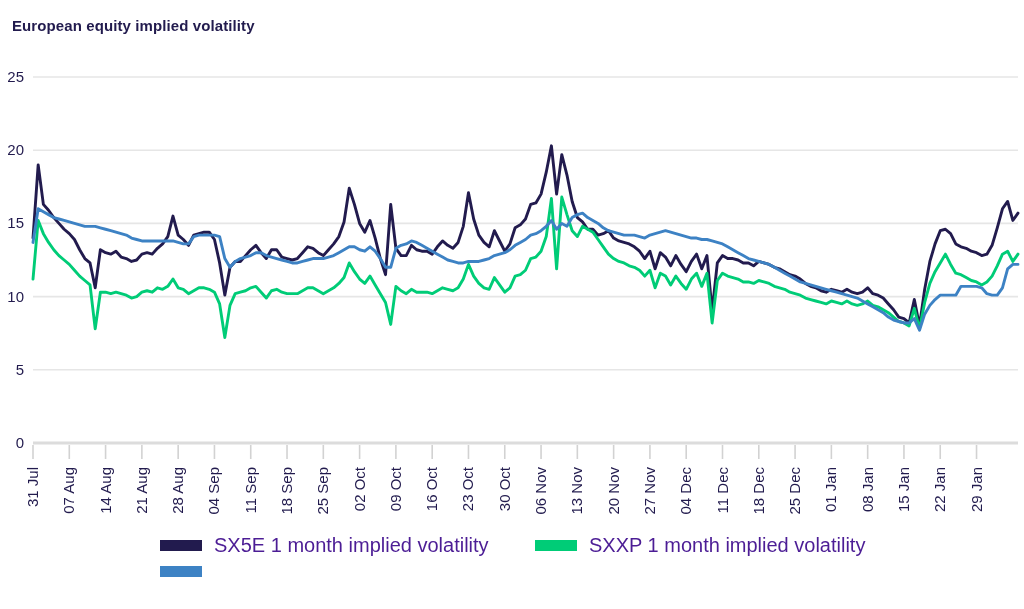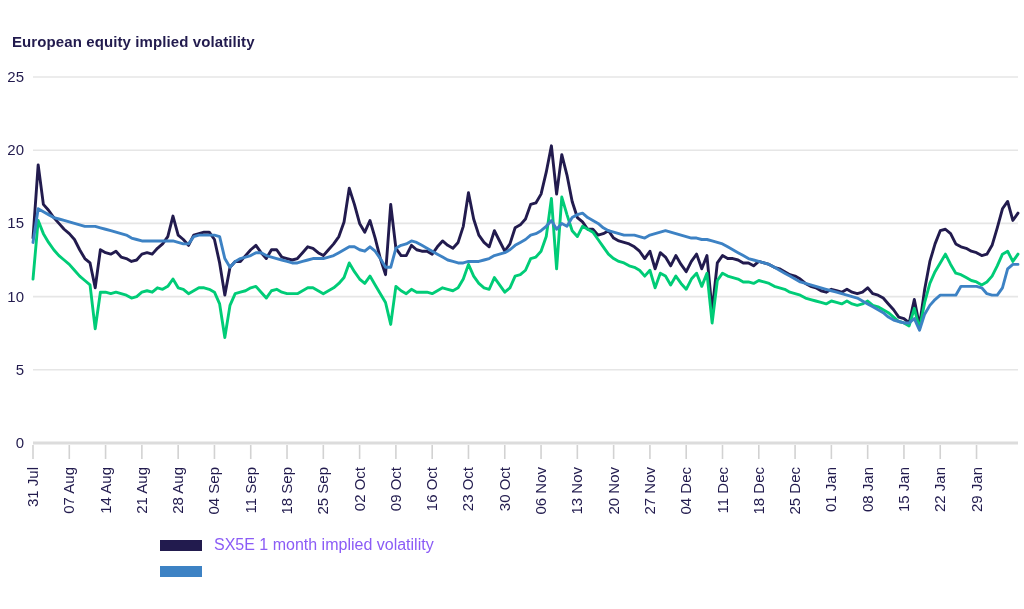--- a/index.html
+++ b/index.html
@@ -18,21 +18,20 @@
   }
   #chart-title {
     position: absolute;
     left: 12px;
     top: 17px;
     font-size: 15px;
     font-weight: bold;
     color: #221b4e;
     letter-spacing: .1px;
     white-space: nowrap;
-    margin-top: 16px;
   }
   #plot-svg {
     position: absolute;
     left: 0;
     top: 0;
   }
   .ylabel {
     font-family: "Liberation Sans", sans-serif;
     font-size: 15px;
     fill: #221b4e;
@@ -64,22 +63,22 @@
     height: 26px;
   }
   .legend-item.first { width: 375px; }
   .legend-swatch {
     width: 42px;
     height: 11px;
     margin-right: 12px;
     flex: 0 0 auto;
   }
   .legend-text {
-    font-size: 16px;
-    color: #8b5cf6;
+    font-size: 20px;
+    color: #4c1d95;
     white-space: nowrap;
   }
 </style>
 </head>
 <body>
 
 <div id="app">
 
   <div id="chart-title">European equity implied volatility</div>
 
@@ -164,20 +163,24 @@
         <path d="M33.00 242.43 L38.18 208.76 L43.37 211.69 L48.55 214.62 L53.74 217.54 L58.92 219.01 L64.11 220.47 L69.29 221.94 L74.47 223.40 L79.66 224.86 L84.84 226.33 L90.03 226.33 L95.21 226.33 L100.39 227.79 L105.58 229.26 L110.76 230.72 L115.95 232.18 L121.13 233.65 L126.32 235.11 L131.50 238.04 L136.68 239.50 L141.87 240.97 L147.05 240.97 L152.24 240.97 L157.42 240.97 L162.61 240.97 L167.79 240.97 L172.97 240.97 L178.16 242.43 L183.34 243.90 L188.53 243.90 L193.71 236.58 L198.89 235.11 L204.08 235.11 L209.26 235.11 L214.45 235.11 L219.63 236.58 L224.82 258.54 L230.00 267.32 L235.18 261.46 L240.37 258.54 L245.55 257.07 L250.74 255.61 L255.92 252.68 L261.11 252.68 L266.29 255.61 L271.47 257.07 L276.66 258.54 L281.84 260.00 L287.03 261.46 L292.21 262.93 L297.39 262.93 L302.58 261.46 L307.76 260.00 L312.95 258.54 L318.13 258.54 L323.32 258.54 L328.50 257.07 L333.68 255.61 L338.87 252.68 L344.05 249.75 L349.24 246.82 L354.42 246.82 L359.61 249.75 L364.79 251.22 L369.97 246.82 L375.16 251.22 L380.34 258.54 L385.53 267.32 L390.71 267.32 L395.89 248.29 L401.08 245.36 L406.26 243.90 L411.45 240.97 L416.63 242.43 L421.82 245.36 L427.00 248.29 L432.18 251.22 L437.37 254.14 L442.55 257.07 L447.74 260.00 L452.92 261.46 L458.11 262.93 L463.29 262.93 L468.47 261.46 L473.66 261.46 L478.84 261.46 L484.03 260.00 L489.21 258.54 L494.39 255.61 L499.58 254.14 L504.76 252.68 L509.95 249.75 L515.13 245.36 L520.32 242.43 L525.50 239.50 L530.68 235.11 L535.87 233.65 L541.05 230.72 L546.24 226.33 L551.42 220.47 L556.61 229.26 L561.79 223.40 L566.97 226.33 L572.16 217.54 L577.34 214.62 L582.53 213.15 L587.71 217.54 L592.89 220.47 L598.08 223.40 L603.26 227.79 L608.45 230.72 L613.63 232.18 L618.82 233.65 L624.00 235.11 L629.18 235.11 L634.37 235.11 L639.55 236.58 L644.74 238.04 L649.92 235.11 L655.11 233.65 L660.29 232.18 L665.47 230.72 L670.66 232.18 L675.84 233.65 L681.03 235.11 L686.21 236.58 L691.39 238.04 L696.58 238.04 L701.76 239.50 L706.95 239.50 L712.13 240.97 L717.32 242.43 L722.50 243.90 L727.68 246.82 L732.87 249.75 L738.05 252.68 L743.24 255.61 L748.42 258.54 L753.61 260.00 L758.79 261.46 L763.97 262.93 L769.16 264.39 L774.34 267.32 L779.53 270.25 L784.71 273.18 L789.89 276.10 L795.08 279.03 L800.26 281.96 L805.45 283.42 L810.63 284.89 L815.82 286.35 L821.00 287.82 L826.18 289.28 L831.37 290.74 L836.55 292.21 L841.74 293.67 L846.92 295.14 L852.11 296.60 L857.29 298.06 L862.47 300.99 L867.66 303.92 L872.84 306.85 L878.03 309.78 L883.21 312.70 L888.39 317.10 L893.58 320.02 L898.76 321.49 L903.95 322.95 L909.13 322.95 L914.32 318.56 L919.50 330.27 L924.68 314.17 L929.87 305.38 L935.05 299.53 L940.24 295.14 L945.42 295.14 L950.61 295.14 L955.79 295.14 L960.97 286.35 L966.16 286.35 L971.34 286.35 L976.53 286.35 L981.71 287.82 L986.89 293.67 L992.08 295.14 L997.26 295.14 L1002.45 287.82 L1007.63 268.78 L1012.82 264.39 L1018.00 264.39" class="series" stroke="#3d82c4"></path>
       </g>
   </svg>
 
   <div id="legend">
     <div class="legend-row">
       <div class="legend-item first">
         <span class="legend-swatch" style="background: rgb(34, 27, 78);"></span>
         <span class="legend-text">SX5E 1 month implied volatility</span>
       </div>
+      <div class="legend-item">
+        <span class="legend-swatch" style="background: rgb(0, 204, 119);"></span>
+        <span class="legend-text">SXXP 1 month implied volatility</span>
+      </div>
     </div>
     <div class="legend-row">
       <div class="legend-item first">
         <span class="legend-swatch" style="background: rgb(61, 130, 196);"></span>
       </div>
     </div>
   </div>
 
 </div>
 

